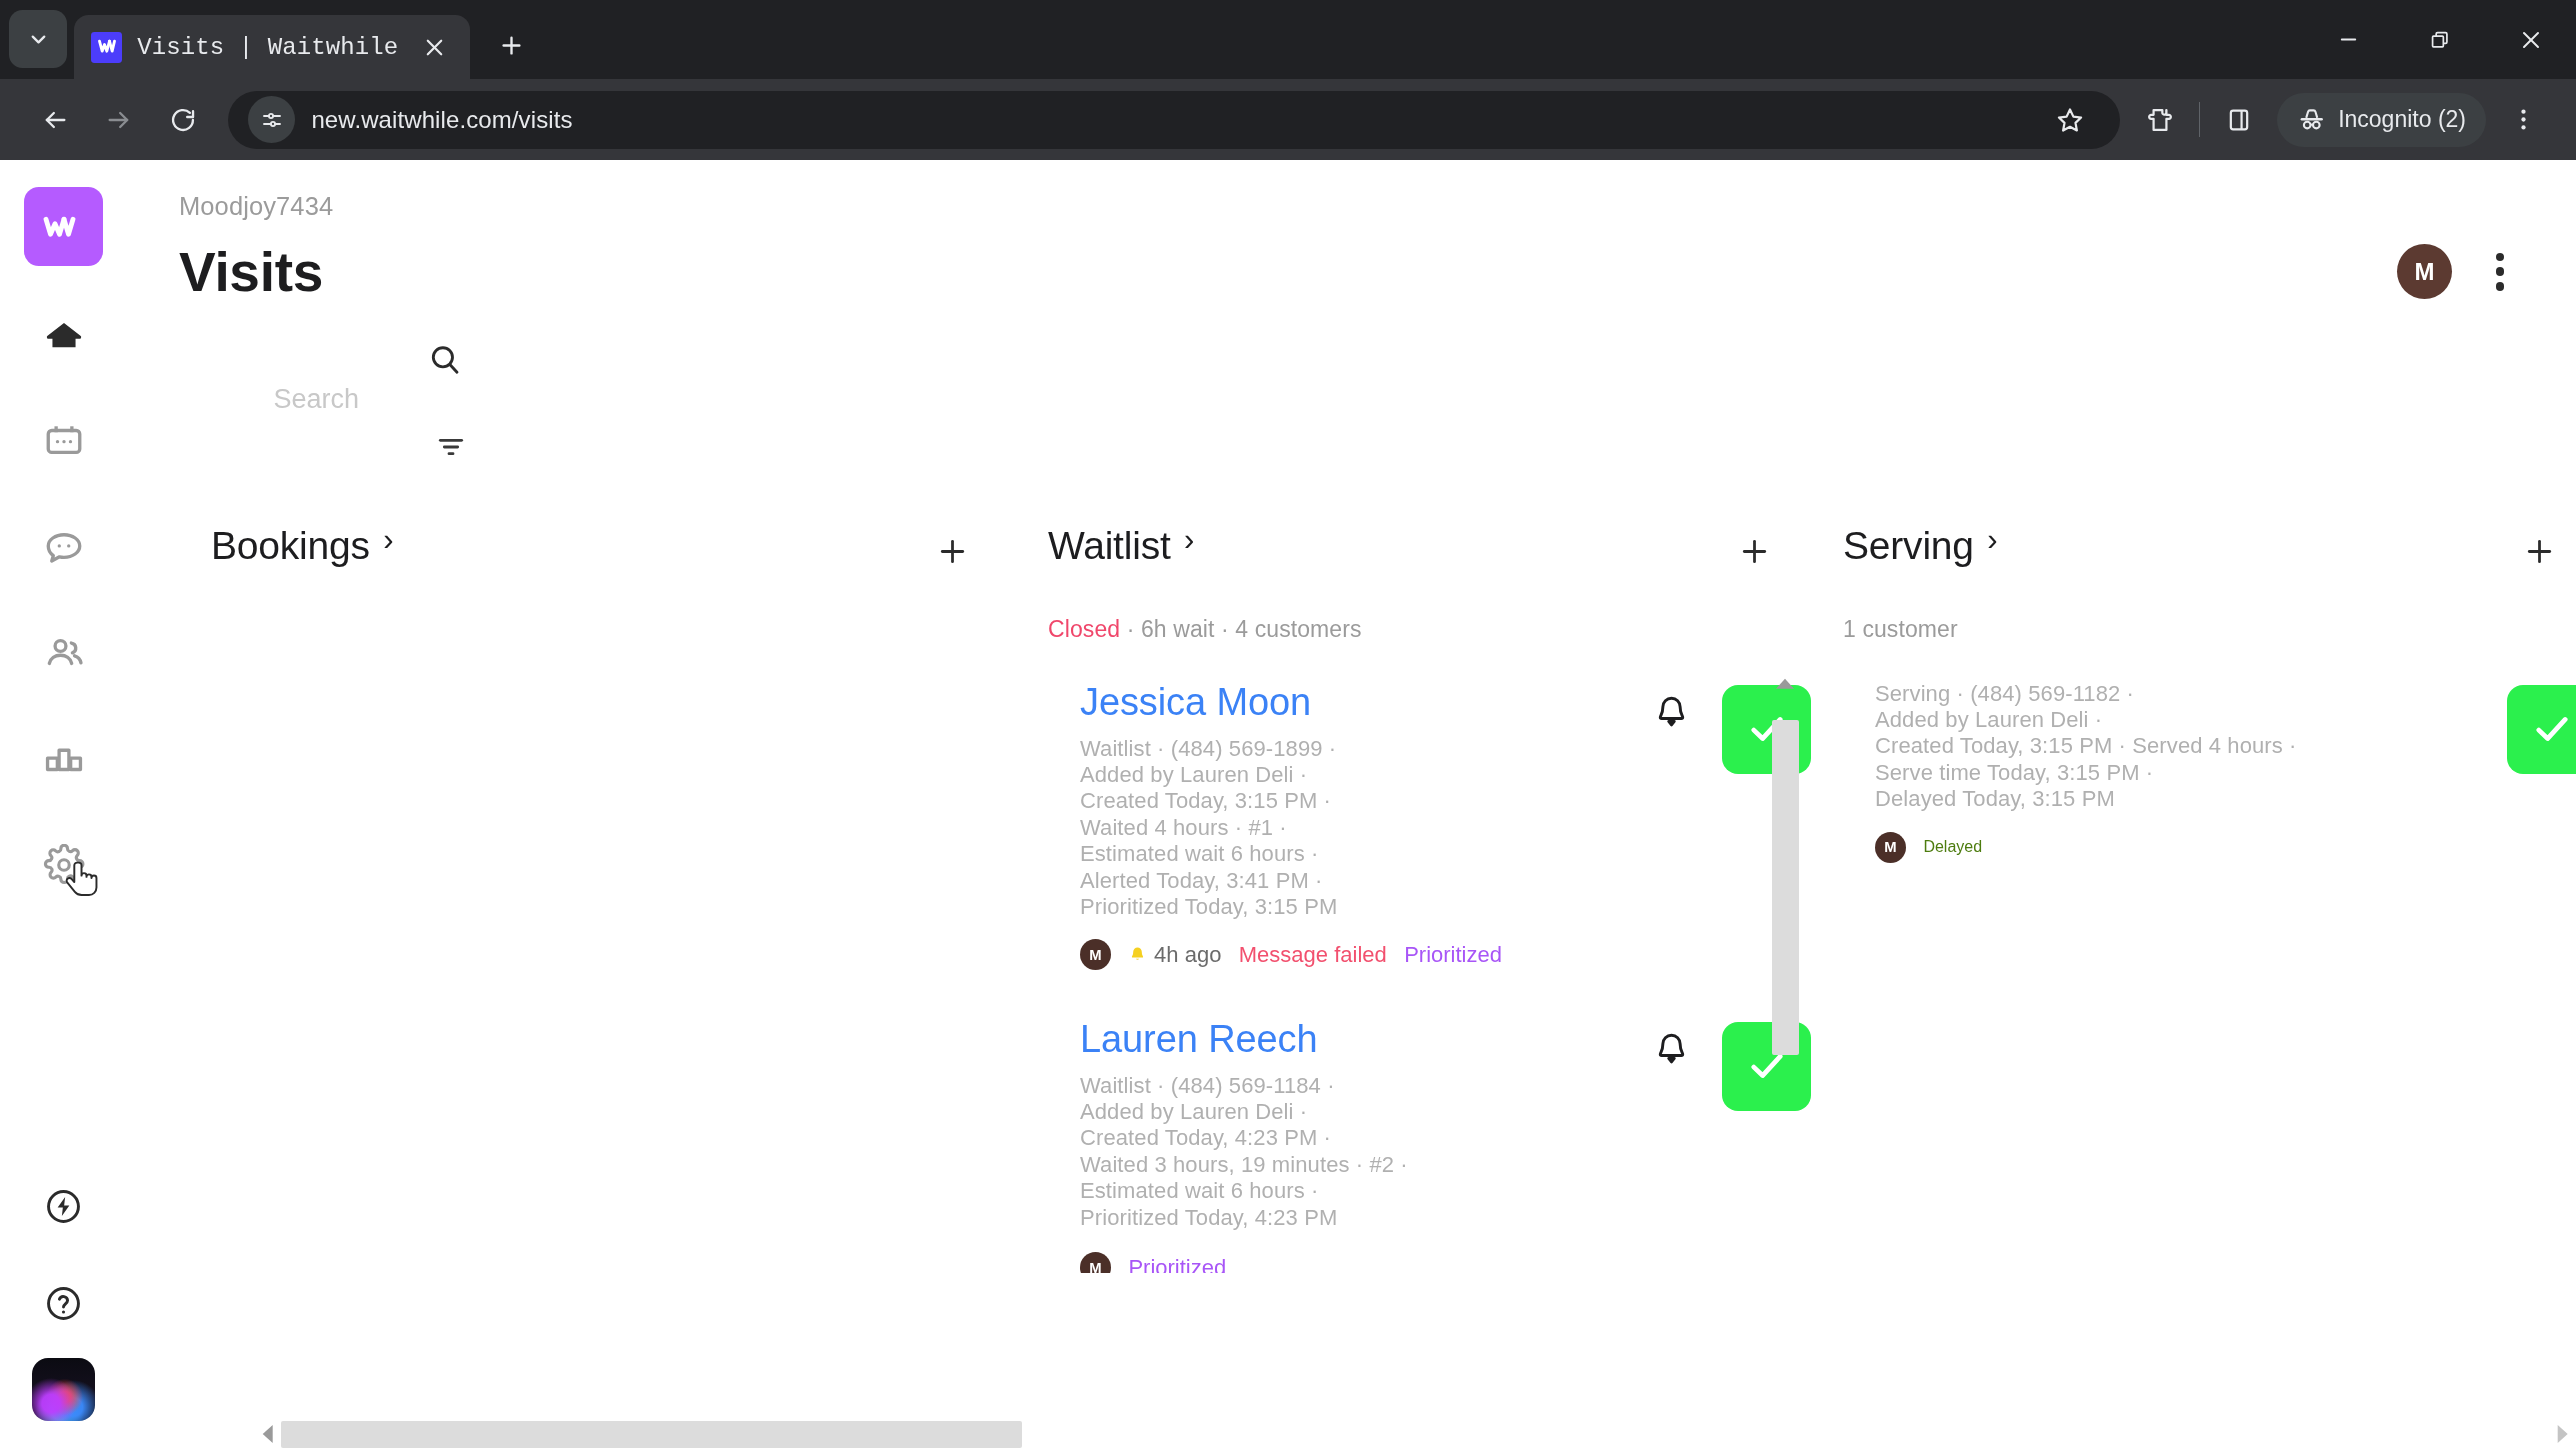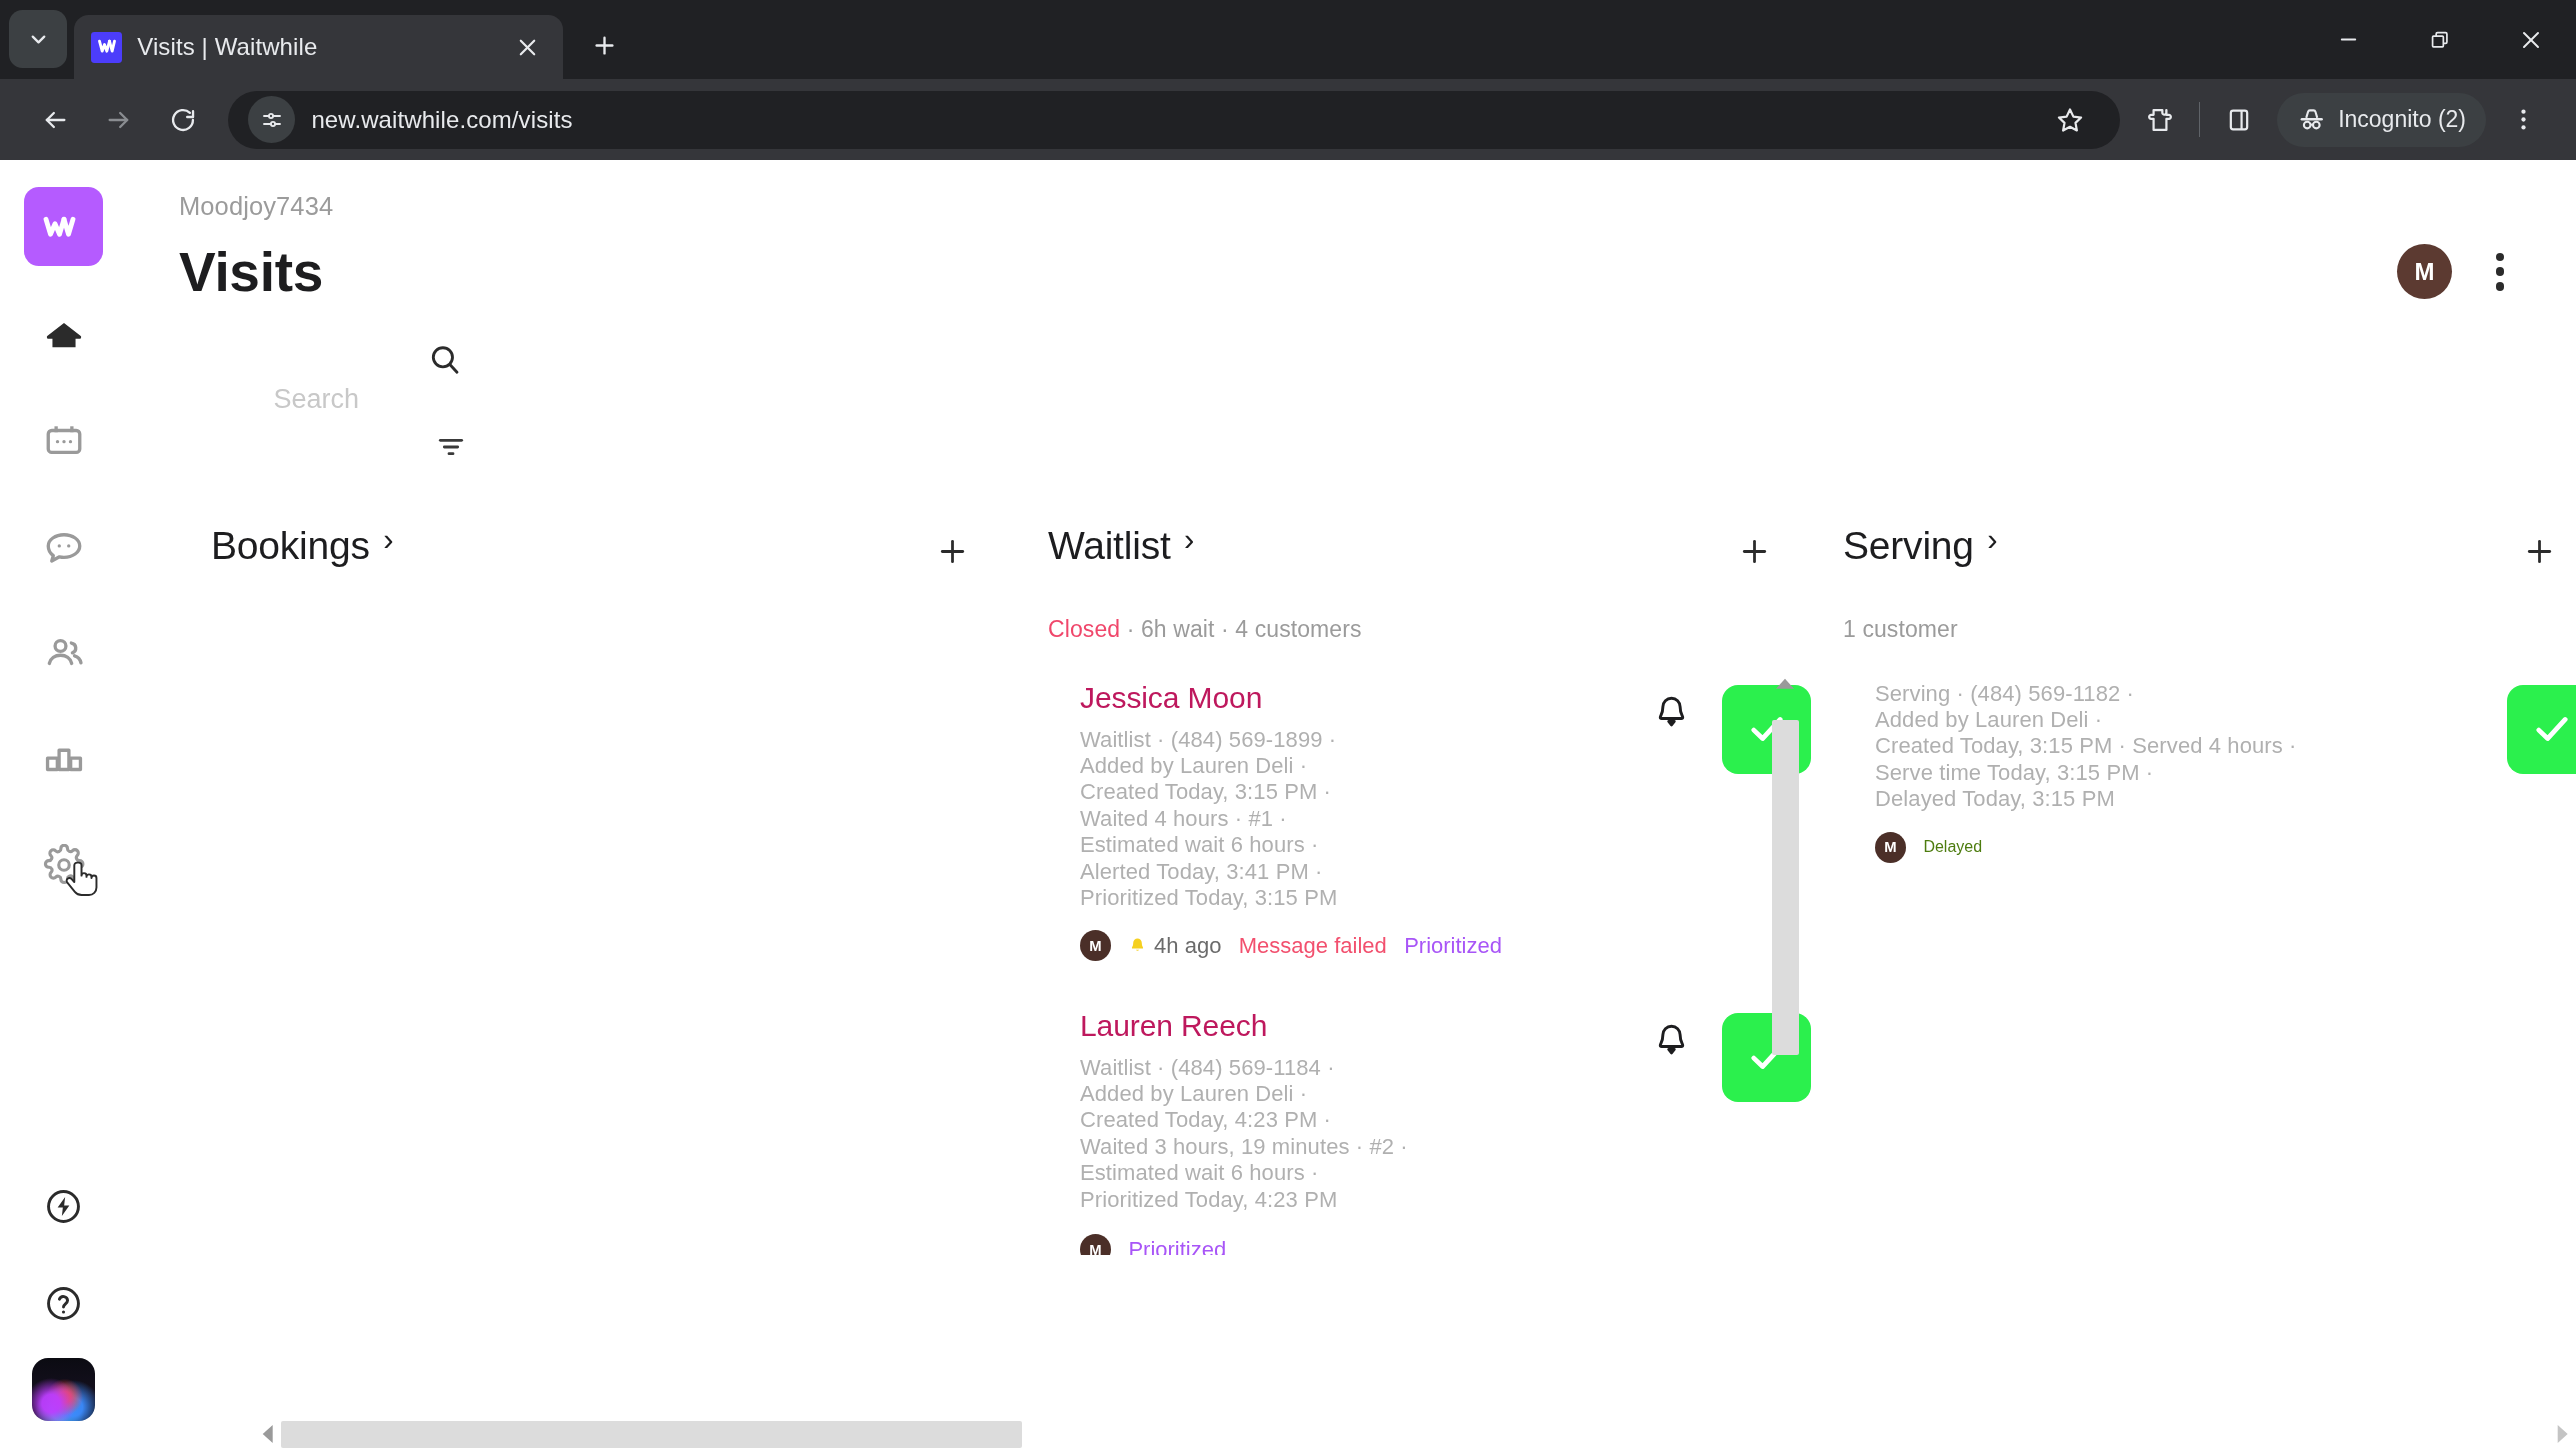--- a/index.html
+++ b/index.html
@@ -26,28 +26,29 @@
     width: 58px; height: 58px;
     border-radius: 13.4px;
     background: #3c4043;
     display: flex; align-items: center; justify-content: center;
     margin-bottom: 10.7px;
     margin-right: 6.7px;
     flex: 0 0 auto;
   }
   .tab {
     height: 64px;
-    width: 489px;
+    width: 396px;
     background: #35363a;
     border-radius: 14.8px 14.8px 0 0;
     display: flex;
     align-items: center;
     padding: 0 17.4px;
     gap: 14.8px;
     flex: 0 0 auto;
+    font-family: Liberation Mono, monospace;
   }
   .tab-favicon {
     width: 31px; height: 31px;
     background: #4c3dfb;
     border-radius: 3.4px;
     display: flex; align-items: center; justify-content: center;
     flex: 0 0 auto;
   }
   .tab-title {
     color: #e8eaed;
@@ -217,21 +218,21 @@
   .col-chevron { font-size: 31px; color: #1d1d1f; margin-left: 13.4px; line-height: 1; }
   .col-add { margin-left: auto; width: 54px; height: 54px; display:flex; align-items:center; justify-content:center; }
 
   .col-meta { margin-top: 38px; font-size: 23px; color: #9b9b9b; letter-spacing: 0.1px; }
   .meta-closed { color: #f0476b; }
 
   .col-body { margin-top: 28px; flex: 1 1 auto; min-height: 0; overflow: hidden; position: relative; }
 
   .visit-card { display: flex; align-items: flex-start; padding: 9.4px 0 0 32px; margin-bottom: 38px; }
   .card-main { flex: 1 1 auto; min-width: 0; }
-  .card-name { font-size: 30px; color: #be185d; font-weight: 400; margin-bottom: 12px; letter-spacing: -0.1px; }
+  .card-name { font-size: 38px; color: #3b82f6; font-weight: 400; margin-bottom: 12px; letter-spacing: -0.1px; }
   .card-line { font-size: 22px; color: #b0b0b0; line-height: 1.20; letter-spacing: 0.1px; white-space: nowrap; }
   .card-tags { display: flex; align-items: center; gap: 17.4px; margin-top: 19px; }
   .tag-avatar {
     width: 31px; height: 31px; border-radius: 50%;
     background: #4b2f28; color: #fff;
     font-size: 14.8px; font-weight: 700;
     display: flex; align-items: center; justify-content: center;
     flex: 0 0 auto;
   }
   .tag-time { font-size: 22px; color: #6b6b6b; display: flex; align-items: center; gap: 6.7px; }

